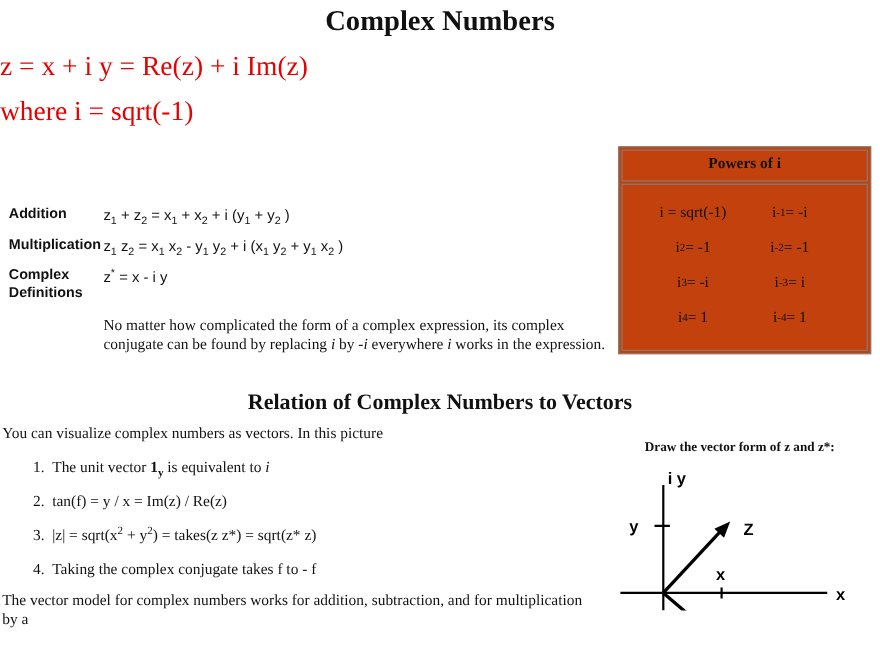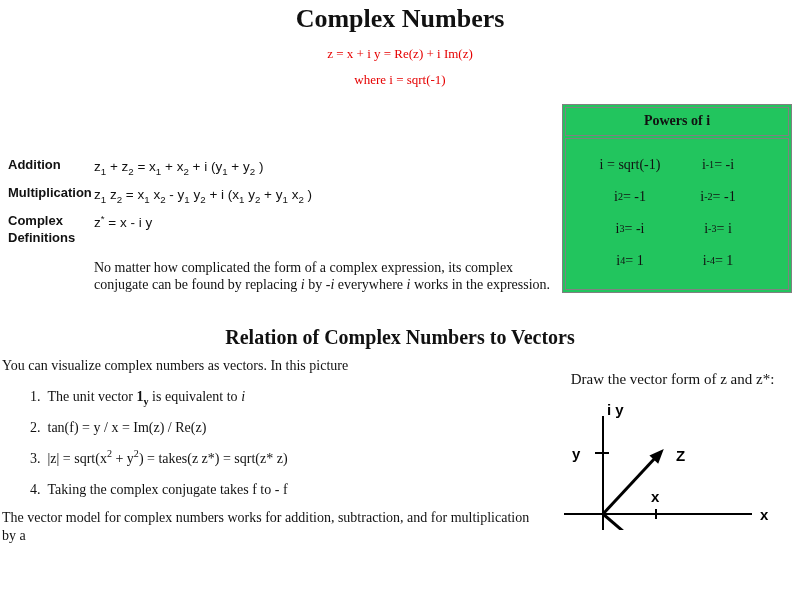--- a/index.html
+++ b/index.html
@@ -11,22 +11,22 @@
     font-family: "Liberation Serif", serif;
   }
   sub, sup { font-size: 0.72em; line-height: 0; }
 
   
   .doc-title {
     margin: 4px 0 0; text-align: center;
     font-size: 26px; line-height: 1.15; font-weight: bold;
   }
   .red-line {
-    margin: 12px 0 0; text-align: center;
-    font-size: 13px; line-height: 1.2; color: var(--red);
+    margin: 12px 0 0; 
+    font-size: 25px; line-height: 1.2; color: var(--red);
   }
   .red-line.second { margin-top: 11px; }
   .section-heading {
     margin: 10px 0 0; text-align: center;
     font-size: 20px; line-height: 1.2; font-weight: bold;
   }
 
   
   .defs-wrap { display: flex; align-items: flex-end; margin-top: 16px; }
   .defs-left { flex: 1; padding: 10px 0 0 8px; }
@@ -41,21 +41,21 @@
     font-size: 13.5px; line-height: 1.35; padding-top: 1px;
   }
   .def-note {
     margin: 13px 0 0 86px; width: 468px;
     font-size: 14px; line-height: 1.22;
   }
 
   
   .powers {
     flex: 0 0 230px; width: 230px; margin-right: 14px;
-    border: 1px solid var(--table-border); background: #22c55e;
+    border: 1px solid var(--table-border); background: #c2410c;
   }
   .powers-header {
     margin: 2px; border: 1px solid var(--table-border);
     text-align: center; font-size: 14px; font-weight: bold;
     padding: 5px 0 6px;
   }
   .powers-body {
     margin: 2px; border: 1px solid var(--table-border);
     display: grid; grid-template-columns: 1fr 1fr;
     padding: 10px 26px 12px 20px;
@@ -71,21 +71,21 @@
   .vec-intro { margin: 8px 0 0 2px; font-size: 14px; line-height: 1.22; }
   .vec-item {
     margin: 14px 0 0 30px; font-size: 14px; line-height: 1.22;
     display: flex;
   }
   .vec-item .item-num { margin-right: 7px; }
   .vec-footer { margin: 11px 0 0 2px; font-size: 14px; line-height: 1.22; }
 
   .vec-right { flex: 0 0 255px; width: 255px; padding-top: 21px; }
   .diagram-caption {
-    text-align: center; font-size: 15px; font-weight: normal;
+    text-align: center; font-size: 12px; font-weight: bold;
     line-height: 1.2;
   }
   .diagram-svg { display: block; margin: 2px 0 0 5px; }
   .diagram-svg text {
     font-family: "Liberation Sans", sans-serif;
     font-size: 15px; font-weight: bold; fill: #000;
   }
 </style>
 </head>
 <body>

